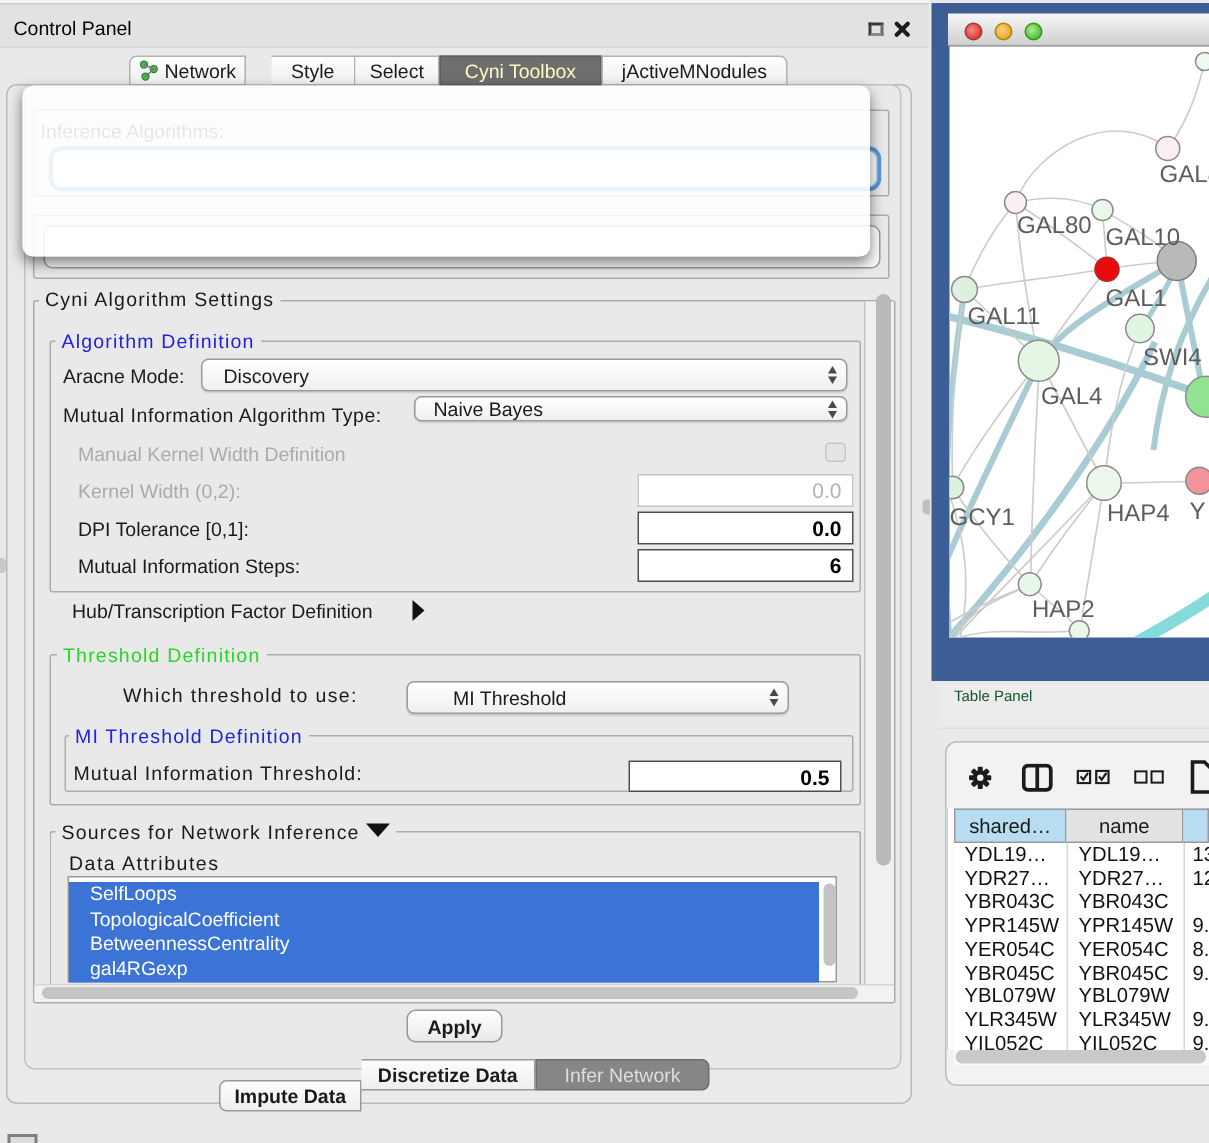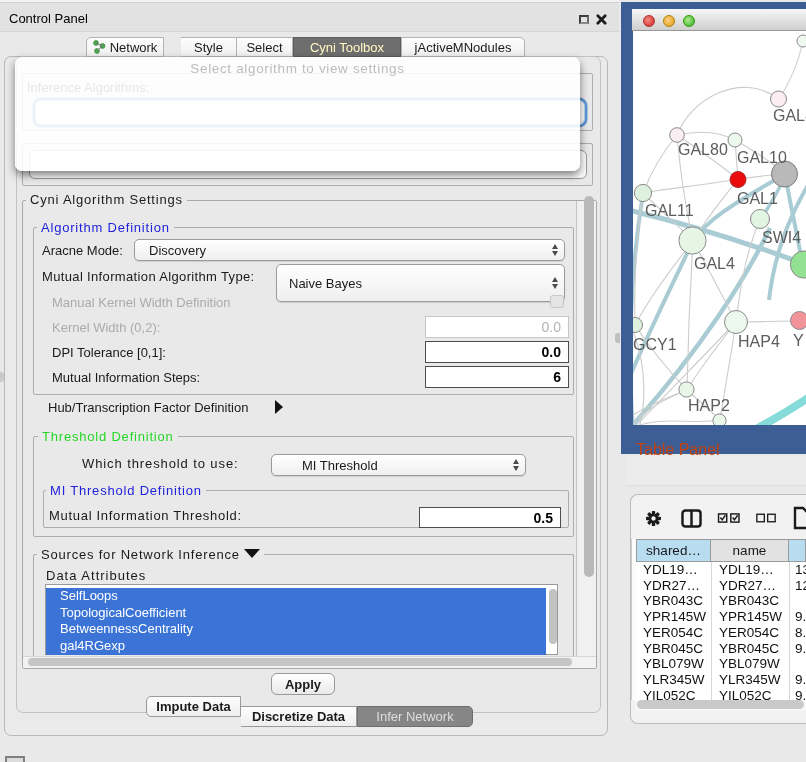--- a/index.html
+++ b/index.html
@@ -45,36 +45,35 @@
 <div class="a" style="left:293px;top:37px;width:108px;height:20px;background:#6e6e6e;border:1px solid #5e5e5e;display:flex;align-items:center;justify-content:center;color:#fef9c3">Cyni Toolbox</div>
 <div class="a" style="left:401px;top:37px;width:124px;height:20px;background:linear-gradient(#fdfdfd,#f0f0f0);border:1px solid #b2b2b2;border-radius:0 5px 0 0;display:flex;align-items:center;justify-content:center">jActiveMNodules</div>
 
 <div class="gb" style="left:22px;top:73px;width:571px;height:58px"></div>
 <div class="a lbl" style="left:27px;top:80px;color:#333">Inference Algorithms:</div>
 <div class="a" style="left:35px;top:100px;width:550px;height:25px;background:#fff;border:1px solid #b8d2ec;border-radius:6px;box-shadow:0 0 0 2.5px #5b97d6"></div>
 <div class="gb" style="left:22px;top:143px;width:571px;height:43px"></div>
 <div class="a" style="left:29px;top:150px;width:558px;height:29px;background:#fcfcfc;border:1px solid #9b9b9b;border-radius:6px"></div>
 
 <div class="a" style="left:15px;top:57px;width:565px;height:114px;background:rgba(255,255,255,0.88);border-radius:7px;box-shadow:0 4px 9px rgba(0,0,0,0.5)">
-  <div style="position:absolute;left:0;top:4px;width:100%;text-align:center;color:#bcbcbc;font-size:13.5px;letter-spacing:0.65px">Select algorithm to view settings</div>
 </div>
 
 <div class="gb" style="left:22px;top:200px;width:575px;height:469px;border-color:#a9a9a9"></div>
 <div class="gt" style="left:26px;top:193px;color:#1a1a1a">Cyni Algorithm Settings</div>
 
 <div class="gb" style="left:33px;top:227px;width:541px;height:168px"></div>
 <div class="gt" style="left:37px;top:221px;color:#2222dd">Algorithm Definition</div>
 
 <div class="a lbl" style="left:42px;top:243px">Aracne Mode:</div>
 <div class="combo" style="left:134px;top:239px;width:431px;height:22px">
     <span class="ct" style="left:14px">Discovery</span>
     <span class="ar"></span>
   </div>
 <div class="a lbl" style="left:42px;top:269px;letter-spacing:0.35px">Mutual Information Algorithm Type:</div>
-<div class="combo" style="left:276px;top:264px;width:289px;height:38px">
+<div class="combo" style="left:276px;top:264px;width:289px;height:17px">
     <span class="ct" style="left:12px">Naive Bayes</span>
     <span class="ar"></span>
   </div>
 
 <div class="a lbl" style="left:52px;top:295px;color:#ababab">Manual Kernel Width Definition</div>
 <div class="a" style="left:550px;top:295px;width:14px;height:13px;background:#e4e4e4;border:1px solid #c6c6c6;border-radius:3px"></div>
 
 <div class="a lbl" style="left:52px;top:320px;color:#ababab">Kernel Width (0,2):</div>
 <div class="inp" style="left:425px;top:316px;width:144px;height:22px;border:1px solid #c6c6c6;color:#b3b3b3;padding-right:7px">0.0</div>
 
@@ -109,21 +108,21 @@
 <div class="a" style="left:46px;top:588px;width:500px;height:67px;background:#3b74d6;color:#fff;font-size:13px;line-height:16.6px;padding-left:14px">SelfLoops<br>TopologicalCoefficient<br>BetweennessCentrality<br>gal4RGexp</div>
 <div class="a" style="left:549px;top:589px;width:8px;height:55px;background:#c3c3c3;border-radius:4px"></div>
 
 <div class="a" style="left:576px;top:201px;width:20px;height:467px;background:#f0f0f0;border-left:1px solid #c4c4c4"></div>
 <div class="a" style="left:584px;top:196px;width:10px;height:381px;background:#b9b9b9;border-radius:5px"></div>
 <div class="a" style="left:23px;top:656px;width:573px;height:12px;background:#f2f2f2;border-top:1px solid #d5d5d5"></div>
 <div class="a" style="left:28px;top:658px;width:544px;height:8px;background:#c5c5c5;border-radius:4px"></div>
 
 <div class="a" style="left:271px;top:673px;width:64px;height:22px;background:linear-gradient(#ffffff,#e9e9e9);border:1px solid #989898;border-radius:6px;display:flex;align-items:center;justify-content:center;font-size:13px;font-weight:bold;color:#1a1a1a">Apply</div>
 
-<div class="a" style="left:146px;top:696px;width:95px;height:21px;background:linear-gradient(#fdfdfd,#eee);border:1px solid #9a9a9a;border-radius:5px 0 0 5px;display:flex;align-items:center;justify-content:center;font-weight:bold">Impute Data</div>
+<div class="a" style="left:146px;top:720px;width:95px;height:21px;background:linear-gradient(#fdfdfd,#eee);border:1px solid #9a9a9a;border-radius:5px 0 0 5px;display:flex;align-items:center;justify-content:center;font-weight:bold">Impute Data</div>
 <div class="a" style="left:241px;top:706px;width:116px;height:21px;background:linear-gradient(#fdfdfd,#eee);border:1px solid #9a9a9a;border-left:none;display:flex;align-items:center;justify-content:center;font-weight:bold">Discretize Data</div>
 <div class="a" style="left:357px;top:706px;width:116px;height:21px;background:#868686;border:1px solid #6e6e6e;border-radius:0 5px 5px 0;display:flex;align-items:center;justify-content:center;color:#dedede">Infer Network</div>
 
 <div class="a" style="left:5px;top:756px;width:20px;height:10px;background:#dcdcdc;border:2px solid #7f7f7f"></div>
 
 <div class="a" style="left:0px;top:372px;width:4px;height:10px;background:#c9c9c9;border-radius:0 3px 3px 0"></div>
 <div class="a" style="left:615px;top:333px;width:5px;height:10px;background:#c0c0c0;border-radius:3px 0 0 3px"></div>
 
 <div class="a" style="left:621px;top:2px;width:185px;height:452px;background:#3d5d95"></div>
 
@@ -201,21 +200,21 @@
   <text x="694" y="269">GAL4</text>
   <text x="633" y="350">GCY1</text>
   <text x="738" y="347">HAP4</text>
   <text x="793" y="346">Y</text>
   <text x="688" y="411">HAP2</text>
 </g>
 </svg>
 
 <div class="a" style="left:621px;top:454px;width:185px;height:308px;background:#e9e9e9"></div>
 <div class="a" style="left:626px;top:456px;width:180px;height:30px;background:#ececec;border-bottom:1px solid #ddd"></div>
-<div class="a" style="left:636px;top:441px;font-size:16px;color:#c2410c">Table Panel</div>
+<div class="a" style="left:636px;top:459px;font-size:10px;color:#14532d">Table Panel</div>
 
 <div class="a" style="left:630px;top:494px;width:176px;height:230px;background:#f2f2f2;border:1px solid #bcbcbc;border-radius:8px 0 0 8px;border-right:none"></div>
 
 <svg class="a" style="left:646px;top:511px" width="15" height="15" viewBox="0 0 18 18">
   <g fill="#1b1b1b">
       <circle cx="9" cy="9" r="6"></circle>
   <g>
         <rect x="7" y="0" width="4" height="4" rx="1"></rect>
         <rect x="7" y="14" width="4" height="4" rx="1"></rect>
         <rect x="0" y="7" width="4" height="4" rx="1"></rect>

